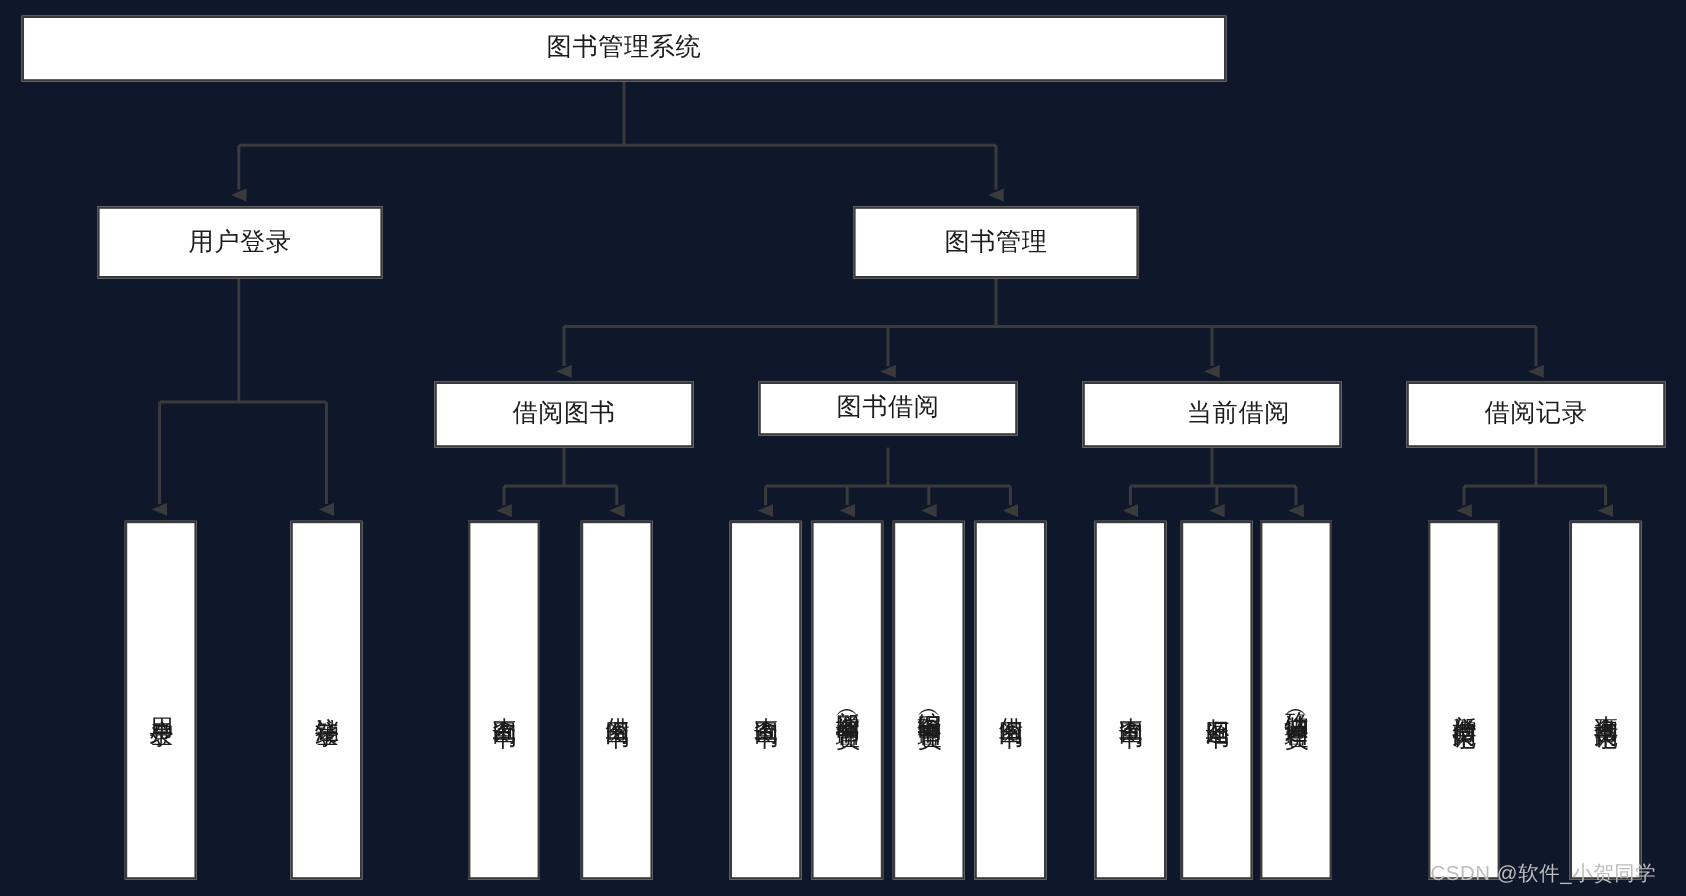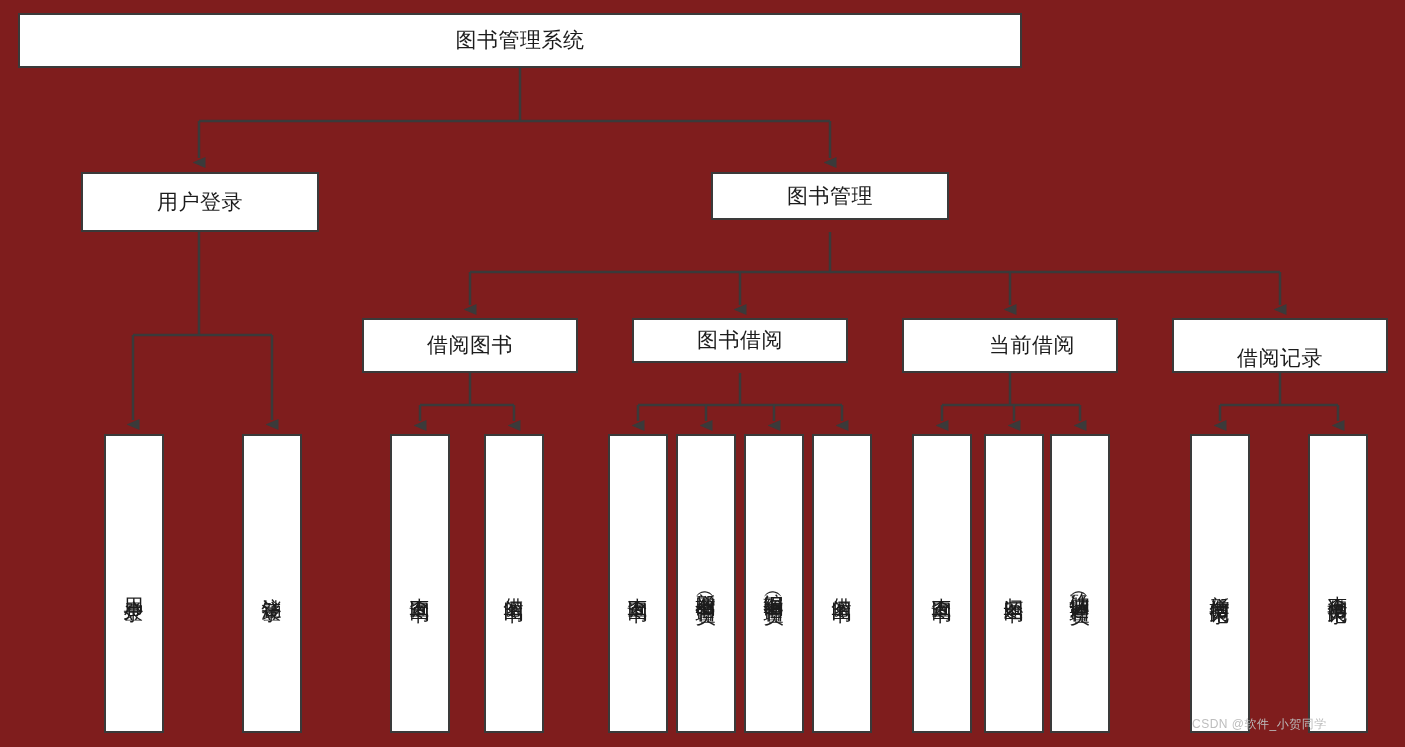--- a/index.html
+++ b/index.html
@@ -7,21 +7,21 @@
     padding: 0;
     background: #ffffff;
   }
   body {
     font-family: "Liberation Sans", "DejaVu Sans", sans-serif;
   }
   #canvas {
     position: relative;
     width: 1405px;
     height: 747px;
-    background: #7f1d1d;
+    background: #0f172a;
     overflow: hidden;
   }
   #diagram-svg {
     position: absolute;
     left: 0;
     top: 0;
     width: 1405px;
     height: 747px;
   }
   .node-box {
@@ -56,21 +56,21 @@
     writing-mode: vertical-rl;
     text-orientation: upright;
     font-size: 20px;
     line-height: 1.3;
     letter-spacing: 2px;
     color: #1c1c1c;
     white-space: nowrap;
   }
   .watermark {
     position: absolute;
-    font-size: 12px;
+    font-size: 17px;
     color: #bdbdbd;
     letter-spacing: 0.5px;
     white-space: nowrap;
     user-select: none;
   }
 </style>
 </head>
 <body>
 
 <div id="canvas">
@@ -140,34 +140,34 @@
     </g>
   </svg>
 
   <div class="node-box" style="left:18px; top:13px; width:1004px; height:55px;">
     <span class="node-label">图书管理系统</span>
   </div>
 
   <div class="node-box" style="left:81px; top:172px; width:238px; height:60px;">
     <span class="node-label">用户登录</span>
   </div>
-  <div class="node-box" style="left:711px; top:172px; width:238px; height:48px;">
+  <div class="node-box" style="left:711px; top:172px; width:238px; height:60px;">
     <span class="node-label">图书管理</span>
   </div>
 
   <div class="node-box" style="left:362px; top:318px; width:216px; height:55px;">
     <span class="node-label">借阅图书</span>
   </div>
   <div class="node-box" style="left:632px; top:318px; width:216px; height:45px;">
     <span class="node-label">图书借阅</span>
   </div>
   <div class="node-box" style="left:902px; top:318px; width:216px; height:55px;padding-left:44px;">
     <span class="node-label">当前借阅</span>
   </div>
-  <div class="node-box" style="left:1172px; top:318px; width:216px; height:55px;align-items:flex-end;">
+  <div class="node-box" style="left:1172px; top:318px; width:216px; height:55px;">
     <span class="node-label">借阅记录</span>
   </div>
 
   <div class="leaf-box" style="left:104px; top:434px; width:60px; height:299px;">
     <span class="leaf-label">用户登录</span>
   </div>
   <div class="leaf-box" style="left:242px; top:434px; width:60px; height:299px;">
     <span class="leaf-label">注销登录</span>
   </div>
   <div class="leaf-box" style="left:390px; top:434px; width:60px; height:299px;">

